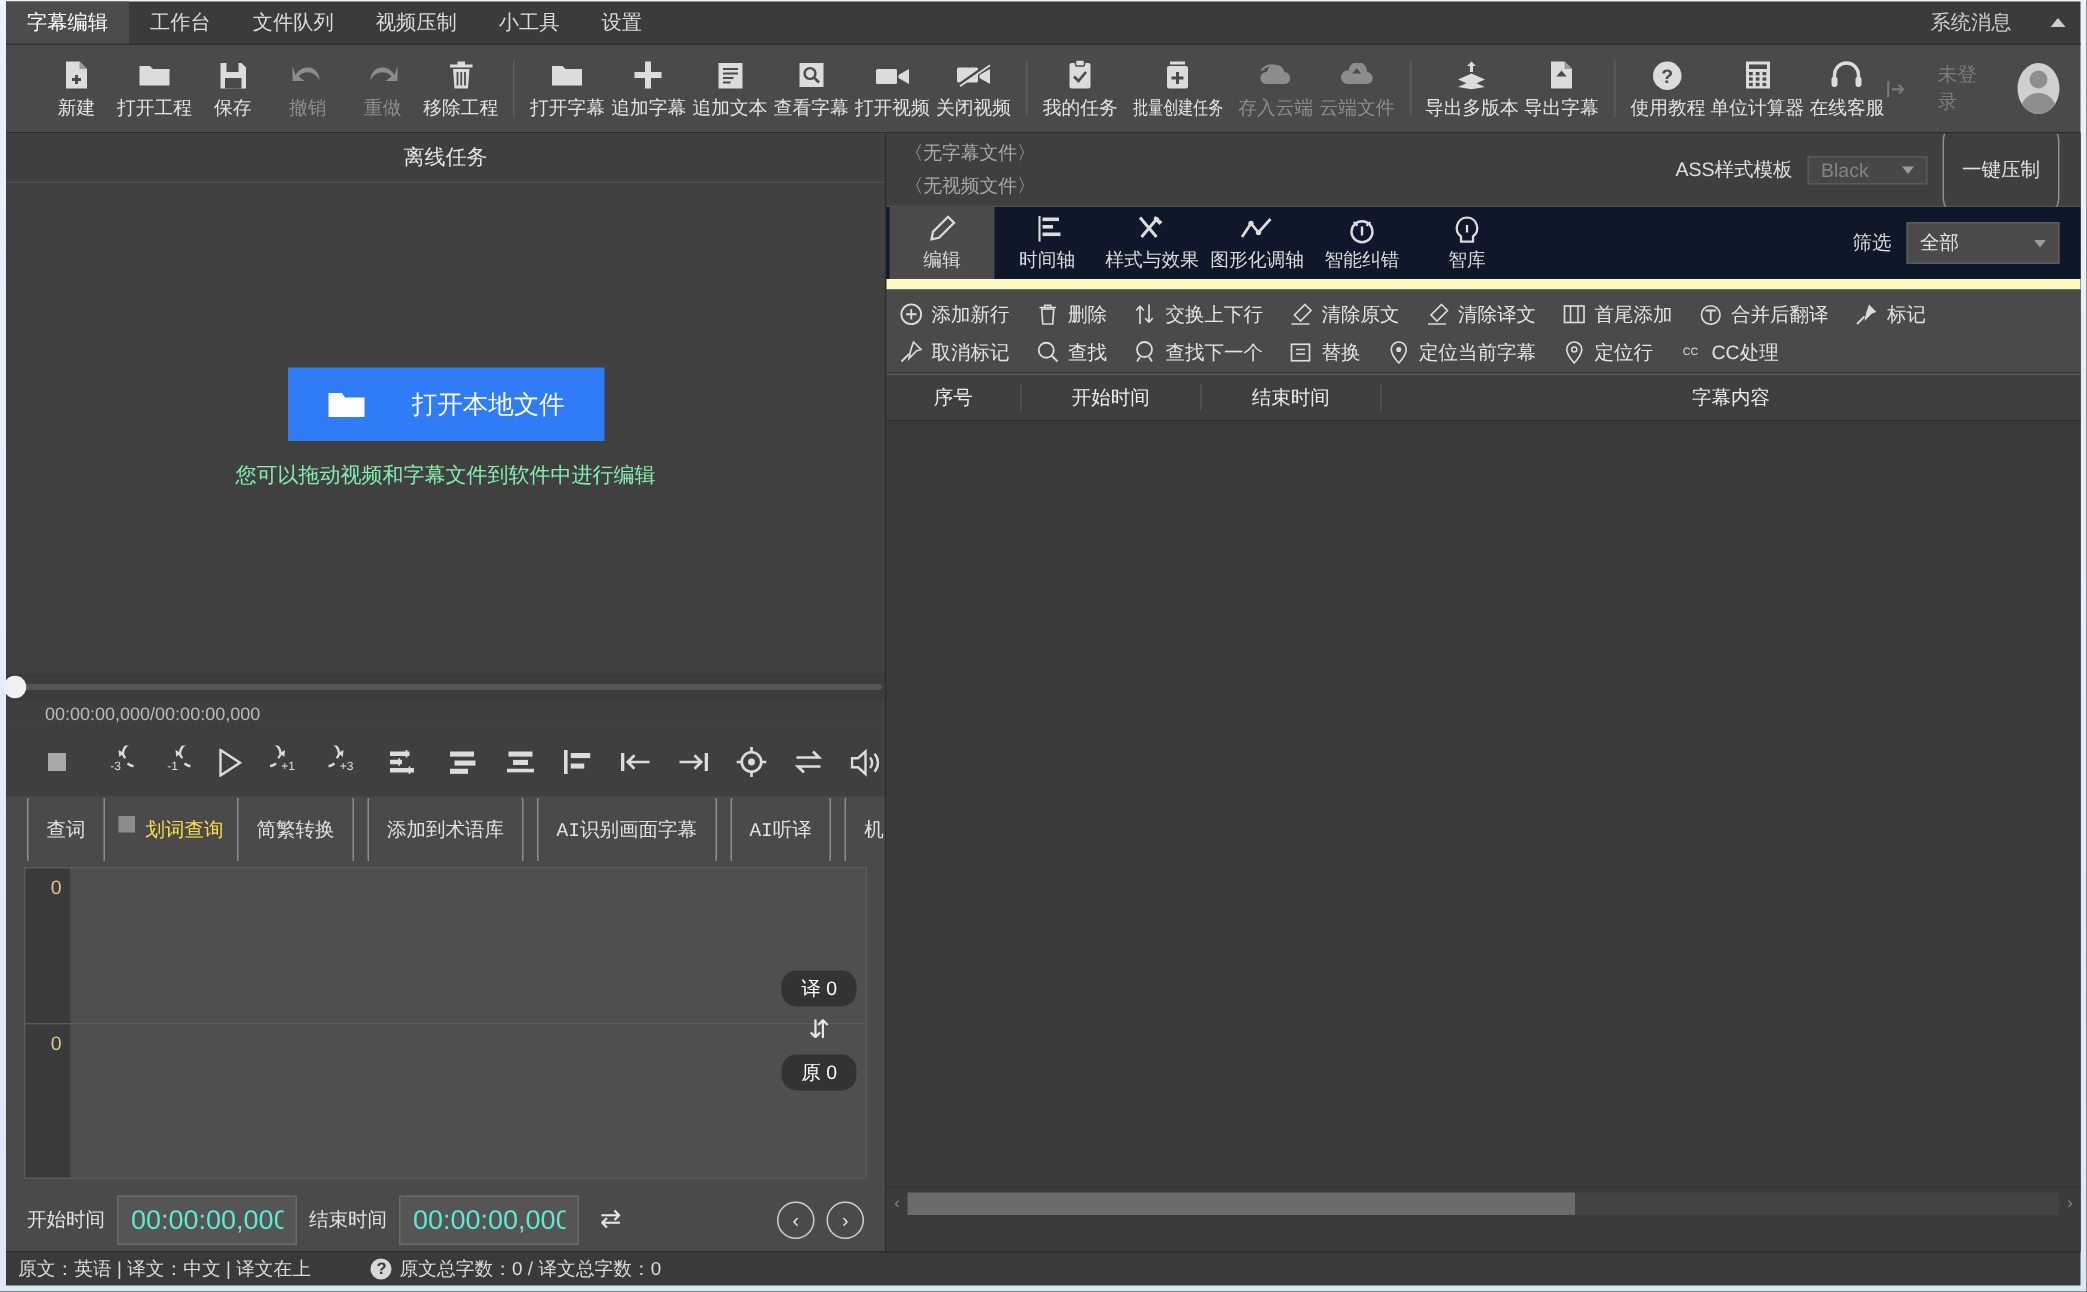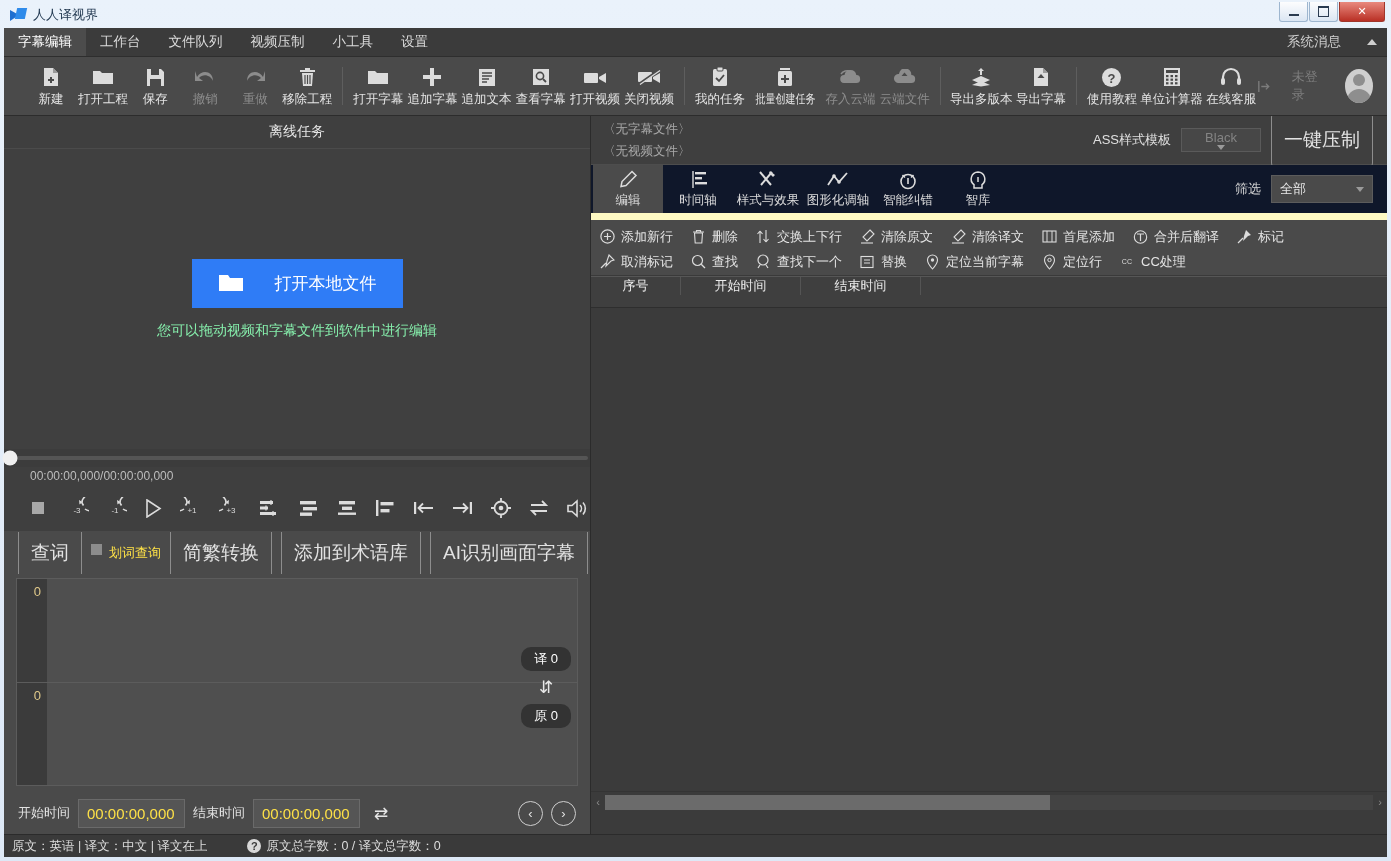--- a/index.html
+++ b/index.html
@@ -243,25 +243,25 @@
     flex: 0 0 42px; height: 42px;
     background: #4a4a4a;
     display: flex; align-items: center;
     padding-left: 14px; gap: 9px;
     overflow: hidden;
   }
   .pill {
     border: 1px solid #8d8d8d;
     border-radius: 13px;
     padding: 22px 12px;
-    font-size: 19px;
+    font-size: 13px;
     color: #e2e2e2;
     background: transparent;
     white-space: nowrap;
-    font-family: Liberation Sans, sans-serif;
+    font-family: Liberation Mono, monospace;
     cursor: default;
   }
   .chk {
     display: flex; align-items: flex-start; gap: 7px;
     color: #fde047; font-size: 13px; white-space: nowrap;
   }
   .chkbox {
     width: 11px; height: 11px;
     background: #8c8c8c;
   }
@@ -319,22 +319,22 @@
   
   .timebar {
     flex: 0 0 42px; height: 42px;
     background: #4a4a4a;
     display: flex; align-items: center;
     padding: 0 14px; gap: 8px;
   }
   .tlabel { font-size: 13px; color: #e2e2e2; }
   .tinput {
     background: #555; border: 1px solid #6a6a6a;
-    color: #fde047; font-size: 15px;
-    padding: 5px 8px; width: 107px;
+    color: #5eead4; font-size: 18px;
+    padding: 5px 8px; width: 120px;
     font-family: inherit;
     box-sizing: border-box;
   }
   .swaph { font-size: 17px; color: #e6e6e6; margin-left: 6px; }
   .navbtns { margin-left: auto; display: flex; gap: 8px; }
   .circbtn {
     width: 25px; height: 25px; border-radius: 50%;
     border: 1px solid #cfcfcf;
     color: #e3e3e3; font-size: 13px;
     display: flex; align-items: center; justify-content: center;
@@ -355,21 +355,21 @@
   .filelabels span { color: #a8a8a8; font-size: 12.5px; }
   .assblock {
     margin-left: auto; display: flex; align-items: center;
     gap: 10px; padding-right: 14px;
   }
   .asslabel { color: #e0e0e0; font-size: 13px; }
   .selbox {
     background: #474747; border: 1px solid #5a5a5a;
     color: #848484; font-size: 13px;
     padding: 1px 8px; width: 62px;
-    display: flex; align-items: center; justify-content: space-between; flex-direction: column;
+    display: flex; align-items: center; justify-content: space-between;
   }
   .caret-dn {
     width: 0; height: 0;
     border-left: 4px solid transparent;
     border-right: 4px solid transparent;
     border-top: 5px solid #9a9a9a;
   }
 
   .ptabs {
     flex: 0 0 48px; height: 48px;
@@ -416,21 +416,21 @@
     white-space: nowrap; cursor: default;
   }
   .act .ic {
     width: 16px; display: flex; align-items: center; justify-content: center;
     color: #dcdcdc;
   }
 
   .thead {
     flex: 0 0 30px; height: 30px;
     background: #3f3f3f;
-    display: flex; align-items: flex-start;
+    display: flex; align-items: center;
     border-bottom: 1px solid #2e2e2e;
     border-top: 1px solid #565656;
   }
   .th {
     display: flex; align-items: center; justify-content: center;
     font-size: 13px; color: #ececec;
     border-right: 1px solid #545454;
     box-sizing: border-box;
   }
   .th.c0 { width: 90px; flex: 0 0 90px; }
@@ -478,36 +478,20 @@
     margin-right: 5px;
   }
   .sb2 { display: flex; align-items: center; }
   svg { display: block; }
 </style>
 </head>
 <body>
 
 <div class="app">
 
-  <div class="titlebar">
-    <div class="title-icon">
-      <div class="b1"></div>
-        <div class="b2"></div>
-    </div>
-    <div class="title-text">人人译视界</div>
-    <div class="wincontrols">
-      <div class="wbtn">
-          <div class="glyph-min"></div>
-        </div>
-      <div class="wbtn">
-          <div class="glyph-max"></div>
-        </div>
-      <div class="wbtn close">✕</div>
-    </div>
-  </div>
 
   <div class="menubar">
     <div class="mtab active">字幕编辑</div>
     <div class="mtab">工作台</div>
     <div class="mtab">文件队列</div>
     <div class="mtab">视频压制</div>
     <div class="mtab">小工具</div>
     <div class="mtab">设置</div>
     <div class="sysmsg">
       <span>系统消息</span>
@@ -1145,20 +1129,21 @@
               </span>
             <span>CC处理</span>
           </div>
         </div>
       </div>
 
       <div class="thead">
         <div class="th c0">序号</div>
         <div class="th c1">开始时间</div>
         <div class="th c2">结束时间</div>
+        <div class="th c3">字幕内容</div>
       </div>
 
       <div class="tbody"></div>
 
       <div class="hscroll">
         <div class="hsArrow">‹</div>
         <div class="hsTrack">
           <div class="hsThumb"></div>
         </div>
         <div class="hsArrow">›</div>

